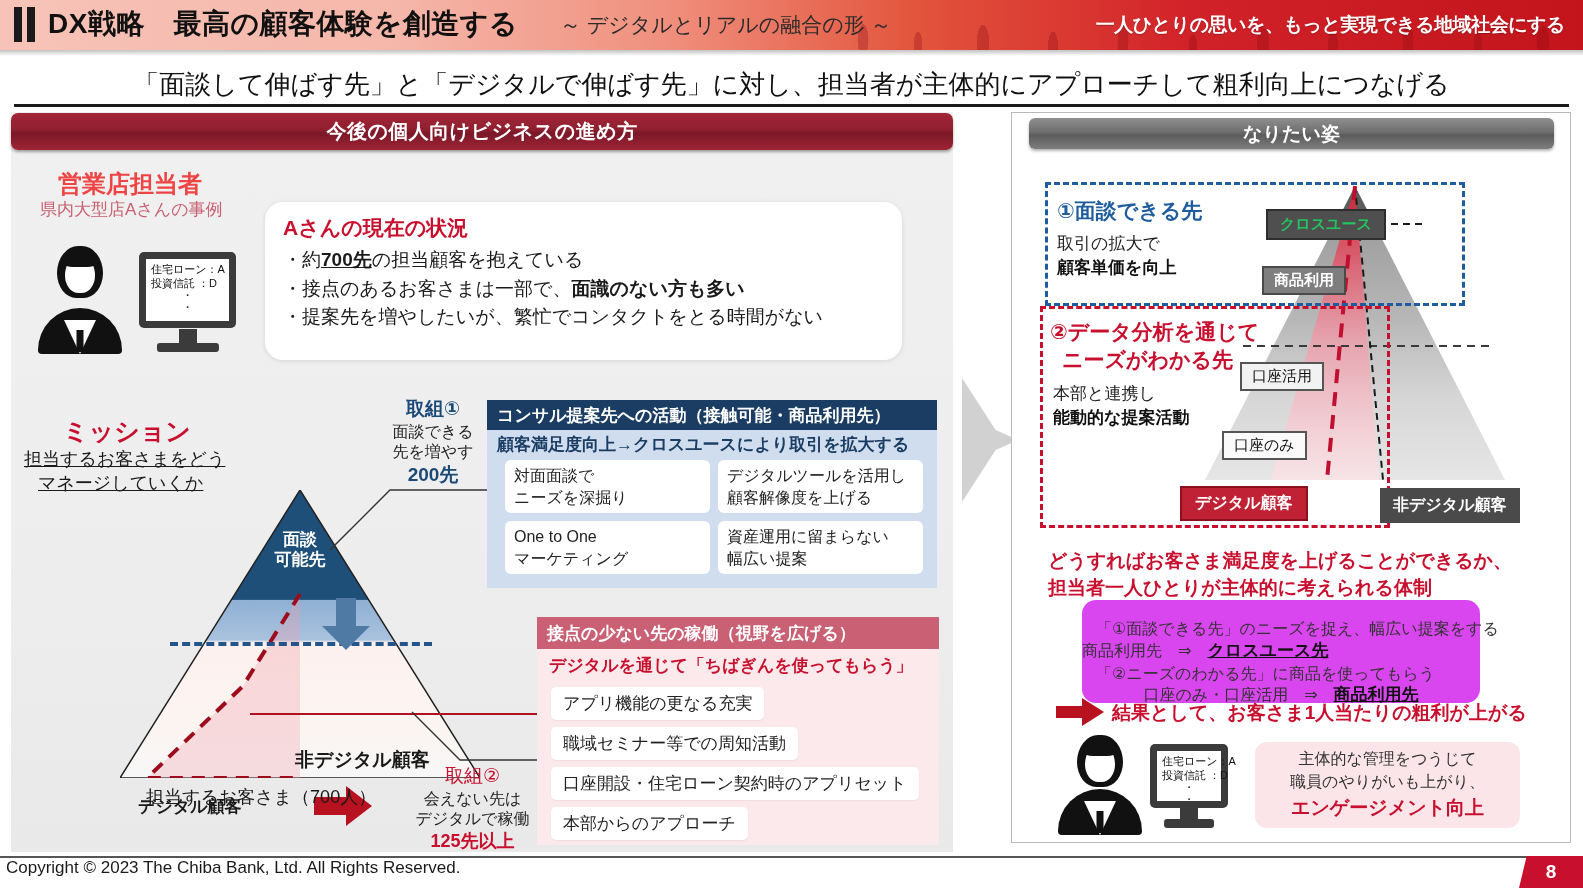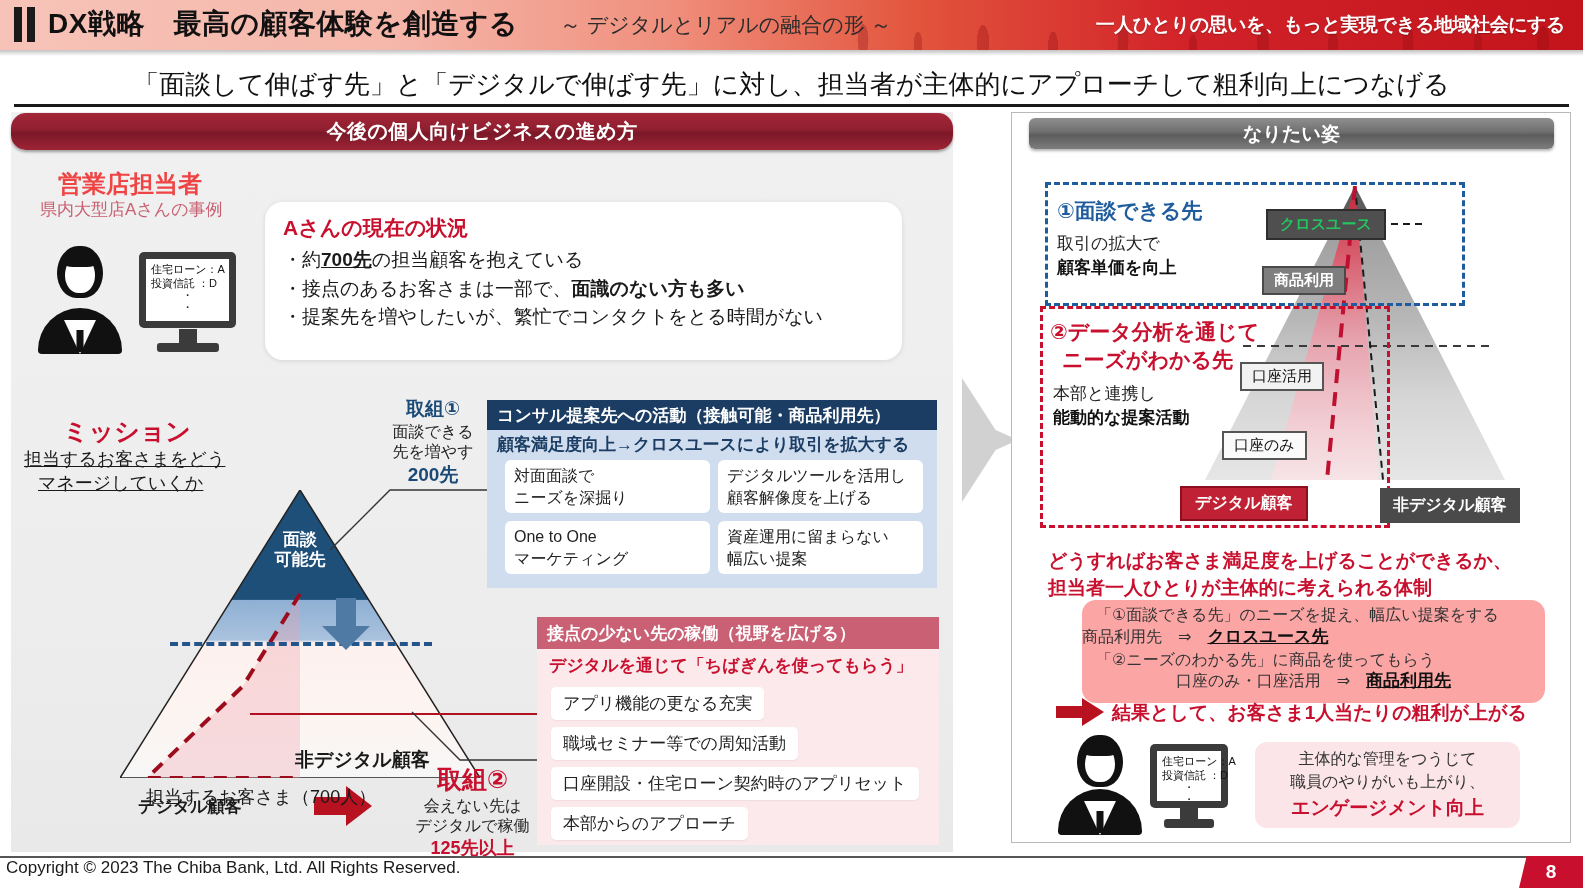--- a/index.html
+++ b/index.html
@@ -73,21 +73,21 @@
     background: #1a1a1a;
   }
 
   
   .lpanel {
     position: absolute; left: 11px; top: 112px; width: 942px; height: 740px;
     background: linear-gradient(to bottom, #f0f0f0 0%, #eeeeee 55%, #e9e9e9 100%);
   }
   .lpanel-hd {
     position: absolute; left: 11px; top: 113px; width: 942px; height: 37px;
-    border-radius: 15px;
+    border-radius: 7px;
     background: linear-gradient(to bottom, #a32638 0%, #8e1f2f 45%, #7b1828 55%, #9e2435 100%);
     box-shadow: 0 2px 3px rgba(0,0,0,.35);
     display: flex; align-items: center; justify-content: center;
     color: #fff; font-size: 20px; font-weight: bold; letter-spacing: .5px;
   }
 
   .eigyo-title {
     position: absolute; left: 58px; top: 168px;
     font-size: 24px; font-weight: bold; color: #ef4444;
   }
@@ -218,21 +218,21 @@
     font-size: 18px; color: #1a1a1a; white-space: nowrap;
   }
 
   
   .tk1 { position: absolute; left: 378px; top: 396px; width: 110px; text-align: center; }
   .tk1 .n { font-size: 19px; font-weight: bold; color: #1b4a77; }
   .tk1 .d { font-size: 16px; color: #222; line-height: 1.25; }
   .tk1 .v { font-size: 19px; font-weight: bold; color: #1b4a77; }
 
   .tk2 { position: absolute; left: 405px; top: 763px; width: 135px; text-align: center; }
-  .tk2 .n { font-size: 25px; font-weight: bold; color: #c8102e; }
+  .tk2 .n { font-size: 19px; font-weight: normal; color: #c8102e; }
   .tk2 .d { font-size: 16px; color: #222; line-height: 1.25; }
   .tk2 .v { font-size: 18px; font-weight: bold; color: #c8102e; }
 
   
   .bbox {
     position: absolute; left: 487px; top: 400px; width: 450px; height: 188px;
     background: #cfddee;
   }
   .bbox-hd {
     position: absolute; left: 0; top: 0; width: 100%; height: 30px;
@@ -365,23 +365,23 @@
 
   .r-msg1 {
     position: absolute; left: 1048px; top: 548px;
     font-size: 19px; font-weight: bold; color: #c8102e; white-space: nowrap;
   }
   .r-msg2 {
     position: absolute; left: 1048px; top: 575px;
     font-size: 19px; font-weight: bold; color: #c8102e; white-space: nowrap;
   }
   .r-gbox {
-    position: absolute; left: 1082px; top: 600px; width: 463px; height: 103px;
-    background: #fca5a5; border-radius: 14px;
-    padding: 4px 0;
+    position: absolute; left: 1082px; top: 600px; width: 398px; height: 103px;
+    background: #d946ef; border-radius: 14px;
+    padding: 18px 0;
   }
   .r-gbox div { font-size: 16px; color: #333; line-height: 1.35; white-space: nowrap; }
   .r-gbox .l1 { padding-left: 14px; }
   .r-gbox .l2 { text-align: left; }
   .r-gbox .l2 b { color: #111; font-weight: bold; text-decoration: underline; font-size: 17px; }
   .r-gbox .l3 { padding-left: 14px; }
   .r-gbox .l4 { text-align: center; }
   .r-gbox .l4 b { color: #111; font-weight: bold; text-decoration: underline; font-size: 17px; }
 
   .r-result {

